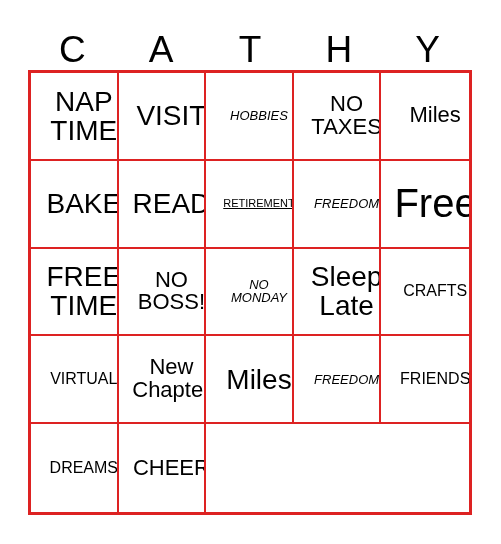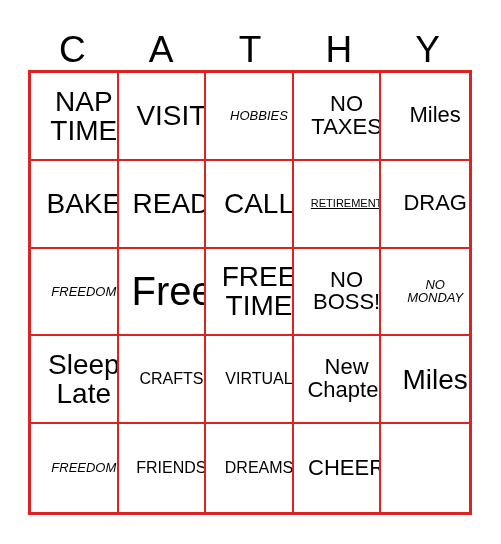--- a/index.html
+++ b/index.html
@@ -112,29 +112,23 @@
     <div class="cell">
         <span class="cell-text s-md">Miles</span>
       </div>
     <div class="cell">
         <span class="cell-text s-lg">BAKE</span>
       </div>
     <div class="cell">
         <span class="cell-text s-lg">READ</span>
       </div>
     <div class="cell">
-        <span class="cell-text s-lg">CALL</span>
-      </div>
-    <div class="cell">
         <span class="cell-text s-xxs">RETIREMENT</span>
       </div>
 
-    <div class="cell">
-        <span class="cell-text s-md">DRAG</span>
-      </div>
     <div class="cell">
         <span class="cell-text s-xs">FREEDOM</span>
       </div>
     <div class="cell">
         <span class="cell-text s-xl">Free!</span>
       </div>
     <div class="cell">
         <span class="cell-text s-lg">FREE
 TIME</span>
       </div>

